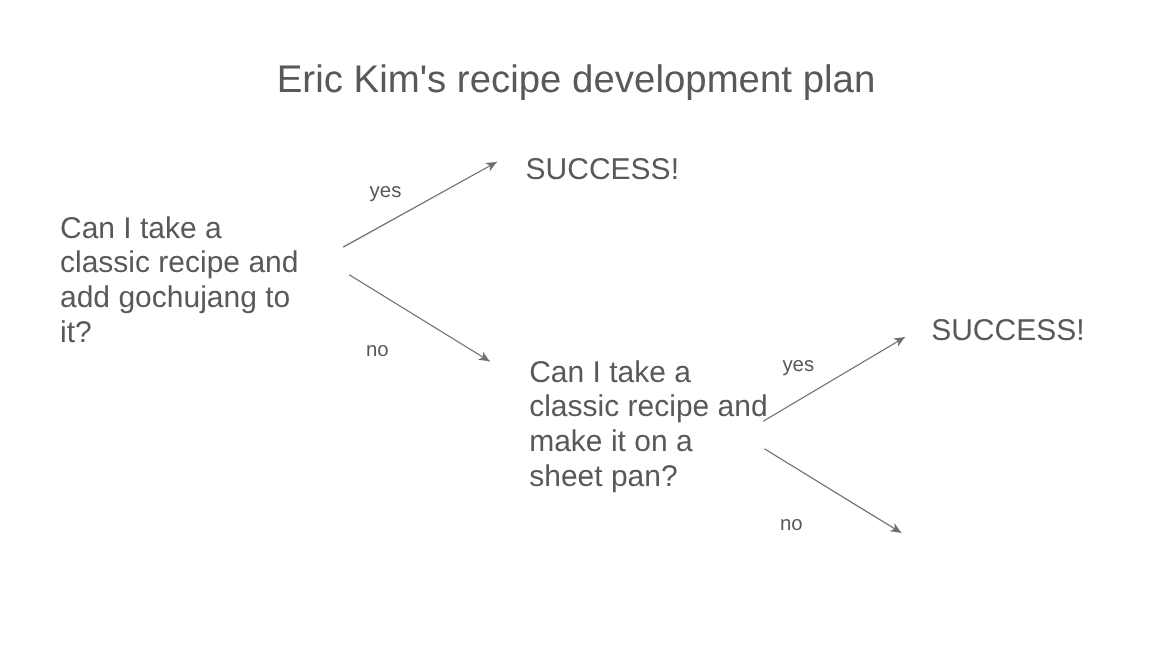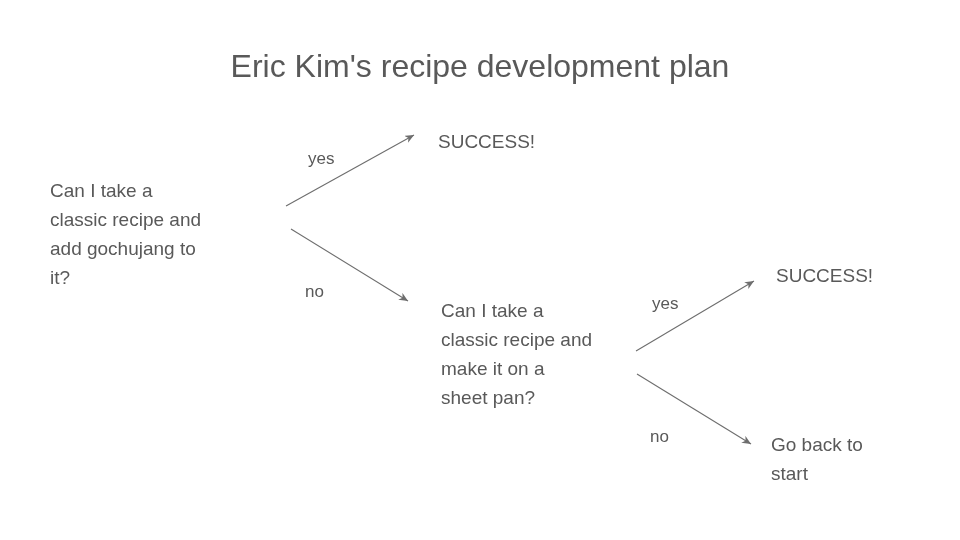--- a/index.html
+++ b/index.html
@@ -27,21 +27,21 @@
     width: 960px;
     margin: 0;
     text-align: center;
     font-size: 32px;
     line-height: 40px;
     font-weight: 400;
     color: var(--text, #595959);
   }
   .node {
     position: absolute;
-    font-size: 19px;
+    font-size: 25px;
     line-height: 29px;
     color: var(--text, #595959);
     white-space: pre-line;
   }
   .edge-label {
     position: absolute;
     font-size: 17px;
     line-height: 29px;
     color: var(--text, #595959);
   }
@@ -96,22 +96,20 @@
 
   <div class="node pos-success1">SUCCESS!</div>
 
   <div class="node pos-q2">Can I take a
 classic recipe and
 make it on a
 sheet pan?</div>
 
   <div class="node pos-success2">SUCCESS!</div>
 
-  <div class="node pos-goback">Go back to
-start</div>
 
   <div class="edge-label pos-yes1">yes</div>
 
   <div class="edge-label pos-no1">no</div>
 
   <div class="edge-label pos-yes2">yes</div>
 
   <div class="edge-label pos-no2">no</div>
 
 </div>

